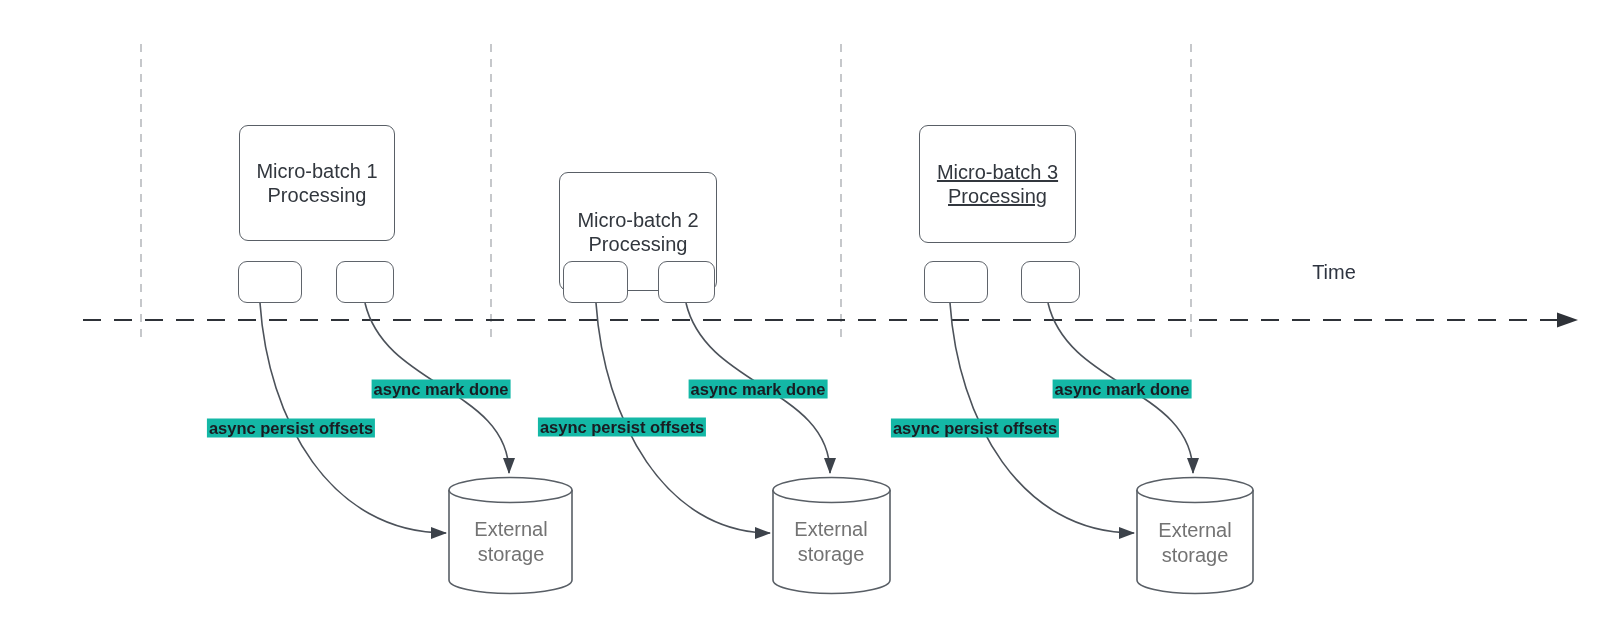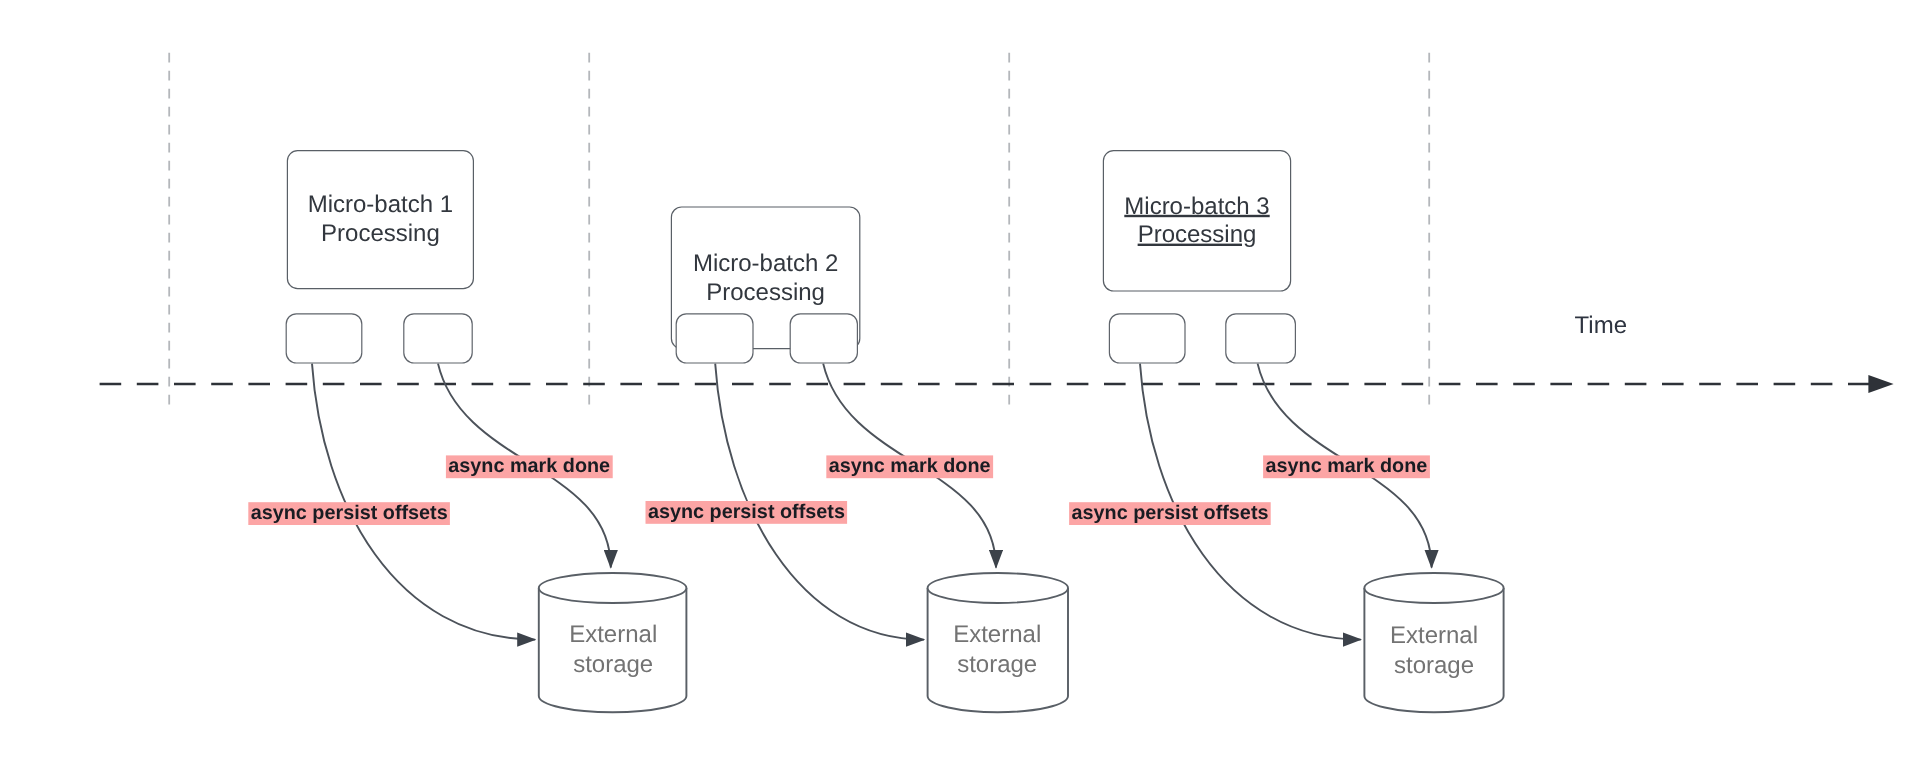--- a/index.html
+++ b/index.html
@@ -44,21 +44,21 @@
     border-radius: 9px;
     background: #ffffff;
     z-index: 2;
   }
   .edge-label {
     position: absolute;
     transform: translate(-50%, -50%);
     font-size: 16.5px;
     font-weight: bold;
     color: #191c22;
-    background: #fca5a5;
+    background: #14b8a6;
     padding: 0 2px;
     white-space: nowrap;
     z-index: 3;
   }
   .storage-label {
     position: absolute;
     transform: translate(-50%, -50%);
     font-size: 20px;
     line-height: 25px;
     color: #737373;

